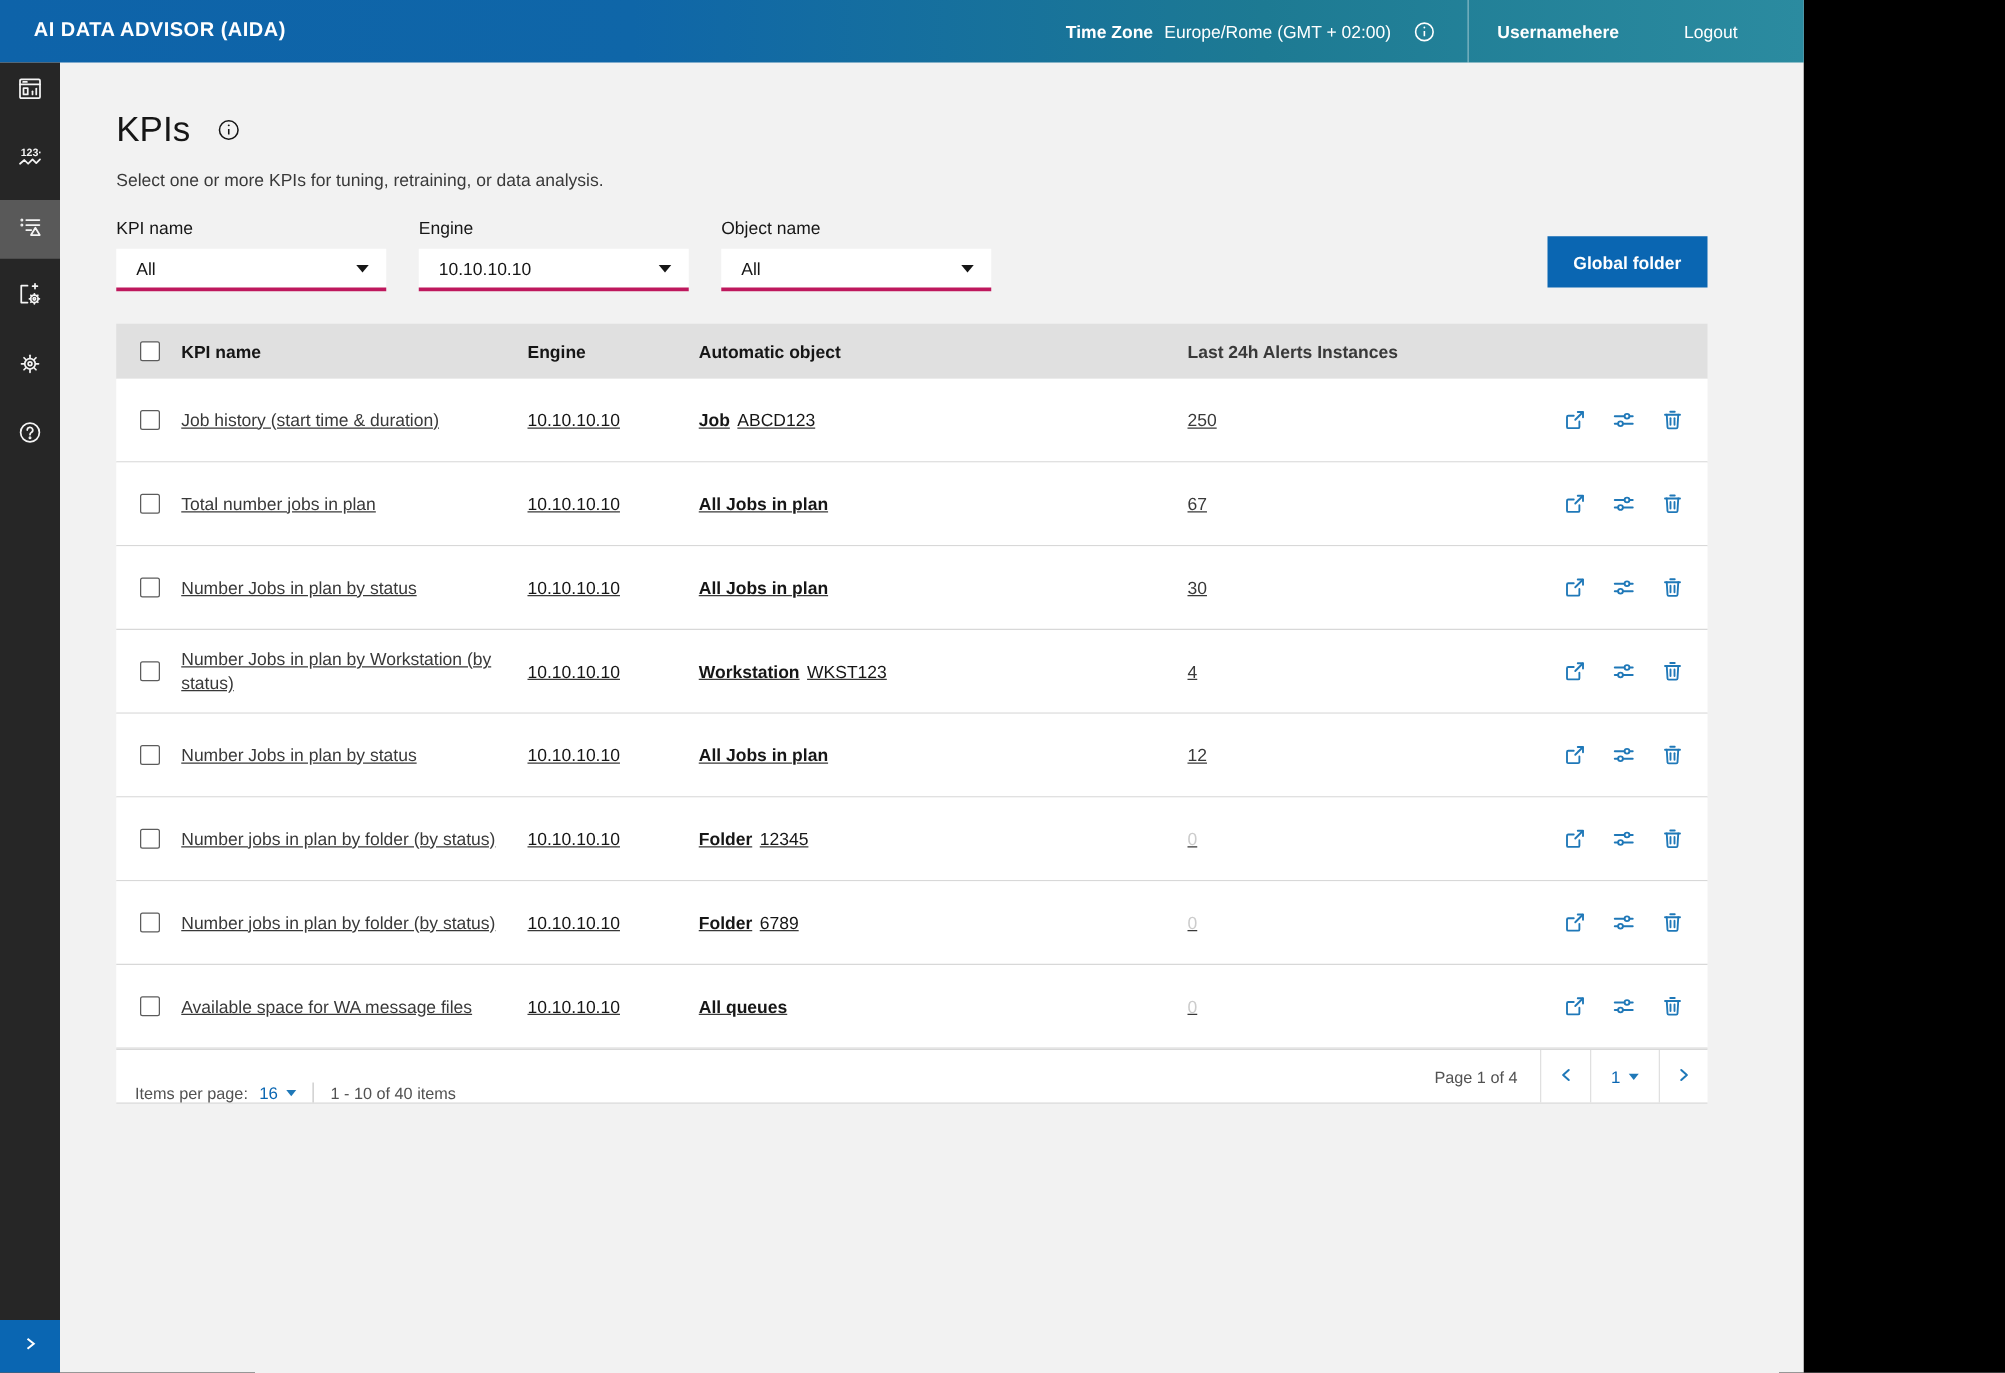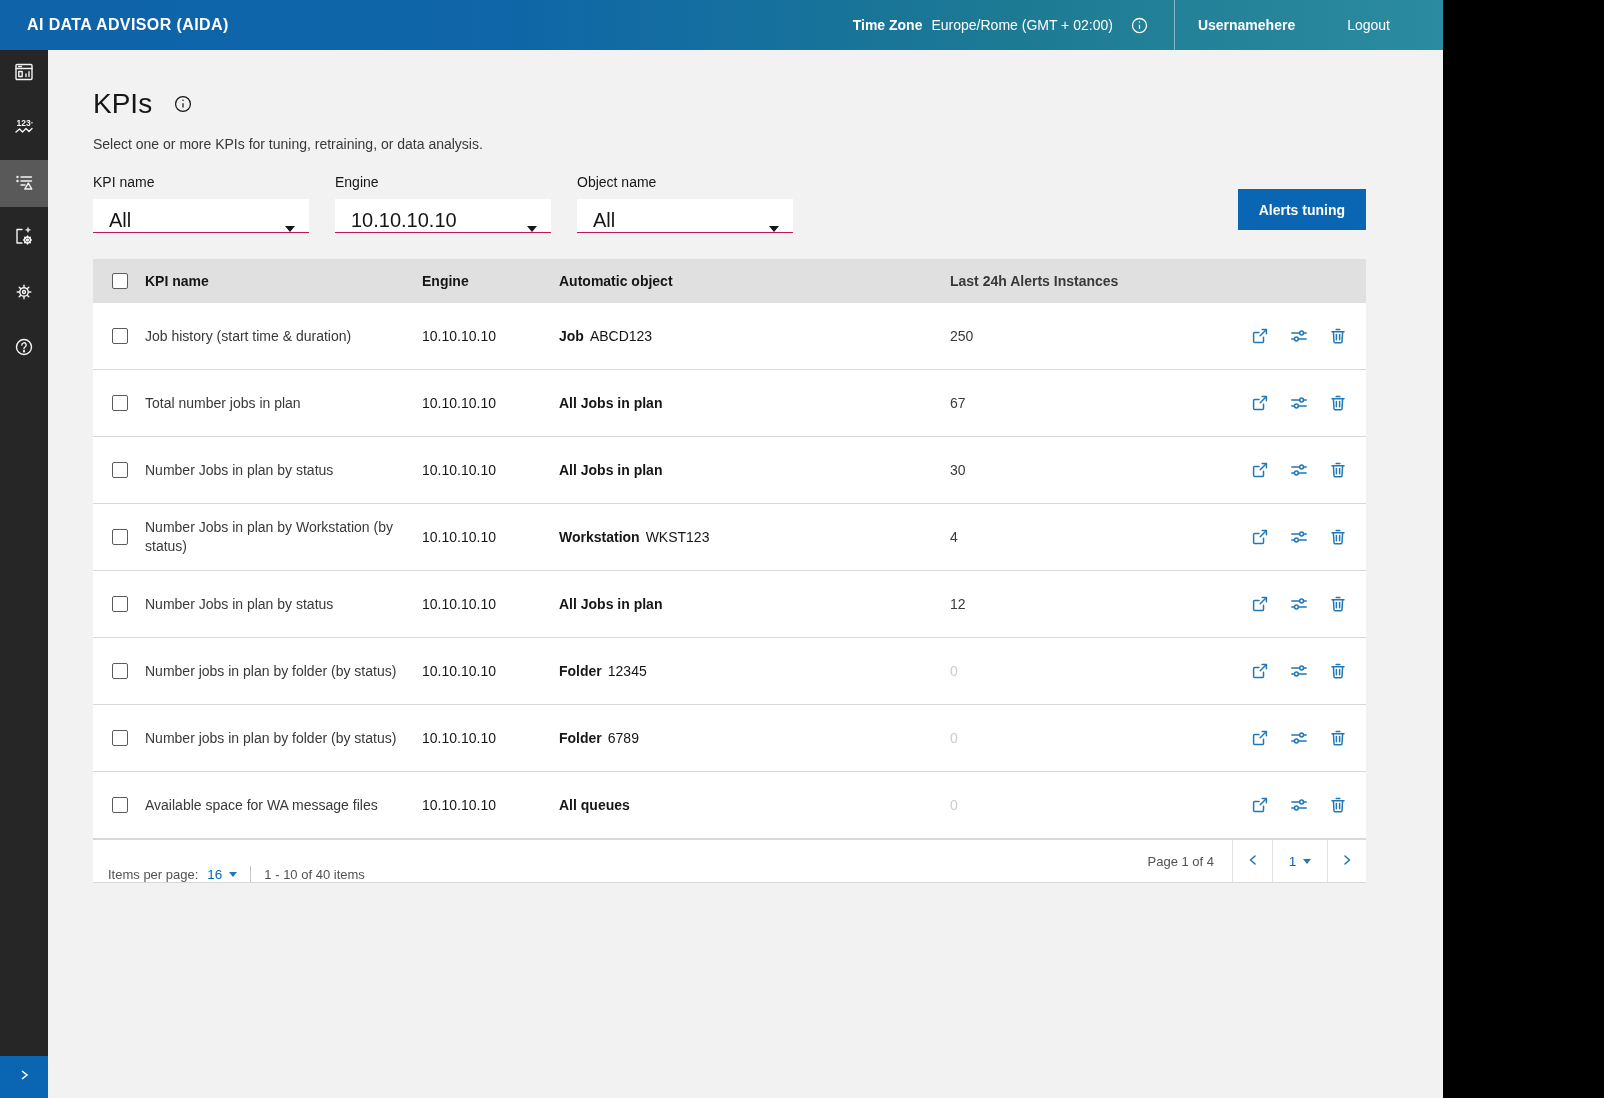--- a/index.html
+++ b/index.html
@@ -39,35 +39,35 @@
   .content{position:absolute;left:48px;top:50px;width:1395px;height:1048px;padding:38px 0 0 45px;}
   .title-row{display:flex;align-items:center;}
   .page-title{font-size:28px;font-weight:400;color:#161616;}
   .title-info{margin-left:22px;display:inline-flex;cursor:pointer;}
   .subtitle{margin-top:16px;font-size:14px;color:#393939;}
 
   .filters{display:flex;margin-top:22px;width:1273px;}
   .fgroup{width:216px;}
   .fgroup + .fgroup{margin-left:26px;}
   .flabel{font-size:14px;color:#161616;margin-bottom:9px;}
-  .fselect{height:34px;background:#fff;border:none;border-bottom:1px solid #be185d;display:flex;
-    align-items:flex-end;padding:0 14px 0 16px;font-size:20px;cursor:pointer;}
+  .fselect{height:34px;background:#fff;border:none;border-bottom:3px solid #be185d;display:flex;
+    align-items:center;padding:0 14px 0 16px;font-size:14px;cursor:pointer;}
   .fselect .caret{margin-left:auto;width:0;height:0;border-left:5.5px solid transparent;
     border-right:5.5px solid transparent;border-top:6.5px solid #161616;}
   .retrain{margin-left:24px;margin-top:26px;font-size:13px;color:#393939;line-height:19px;white-space:nowrap;}
   .retrain b{color:#161616;}
   .gt-btn{margin-left:auto;margin-top:15px;height:41px;padding:0 21px;background:var(--accent);
     color:#fff;font-size:14px;font-weight:600;border:none;cursor:pointer;font-family:inherit;}
 
   
   .table{margin-top:26px;width:1273px;background:transparent;}
   .thead{height:44px;background:var(--header-row-bg);display:flex;align-items:center;
     font-size:14px;font-weight:bold;color:#161616;}
   .trow{height:67px;background:#fff;display:flex;align-items:center;border-bottom:1px solid #d8d8d8;
-    font-size:14px;color:#393939;}
+    font-size:14px;color:#393939;text-decoration:underline;}
   .cell{display:flex;align-items:center;}
   .c-check{width:52px;padding-left:19px;}
   .c-kpi{width:277px;padding-right:22px;line-height:19px;}
   .c-engine{width:137px;color:#161616;}
   .c-object{width:391px;color:#161616;}
   .c-object b{font-weight:bold;}
   .c-object .obj-rest{margin-left:6px;font-weight:400;}
   .c-alerts{flex:1;color:#393939;}
   .c-alerts.dimmed{color:var(--dimmed);}
   .c-actions{width:133px;justify-content:flex-end;gap:21px;padding-right:19px;}
@@ -214,21 +214,21 @@
           <span class="caret"></span>
         </div>
       </div>
       <div class="fgroup">
         <div class="flabel">Object name</div>
         <div class="fselect">
           <span>All</span>
           <span class="caret"></span>
         </div>
       </div>
-      <button class="gt-btn">Alerts tuning</button>
+      <button class="gt-btn">Global folder</button>
     </div>
 
     <div class="table">
       <div class="thead">
         <div class="cell c-check">
             <span class="checkbox"></span>
           </div>
         <div class="cell c-kpi">KPI name</div>
         <div class="cell c-engine">Engine</div>
         <div class="cell c-object">Automatic object</div>

